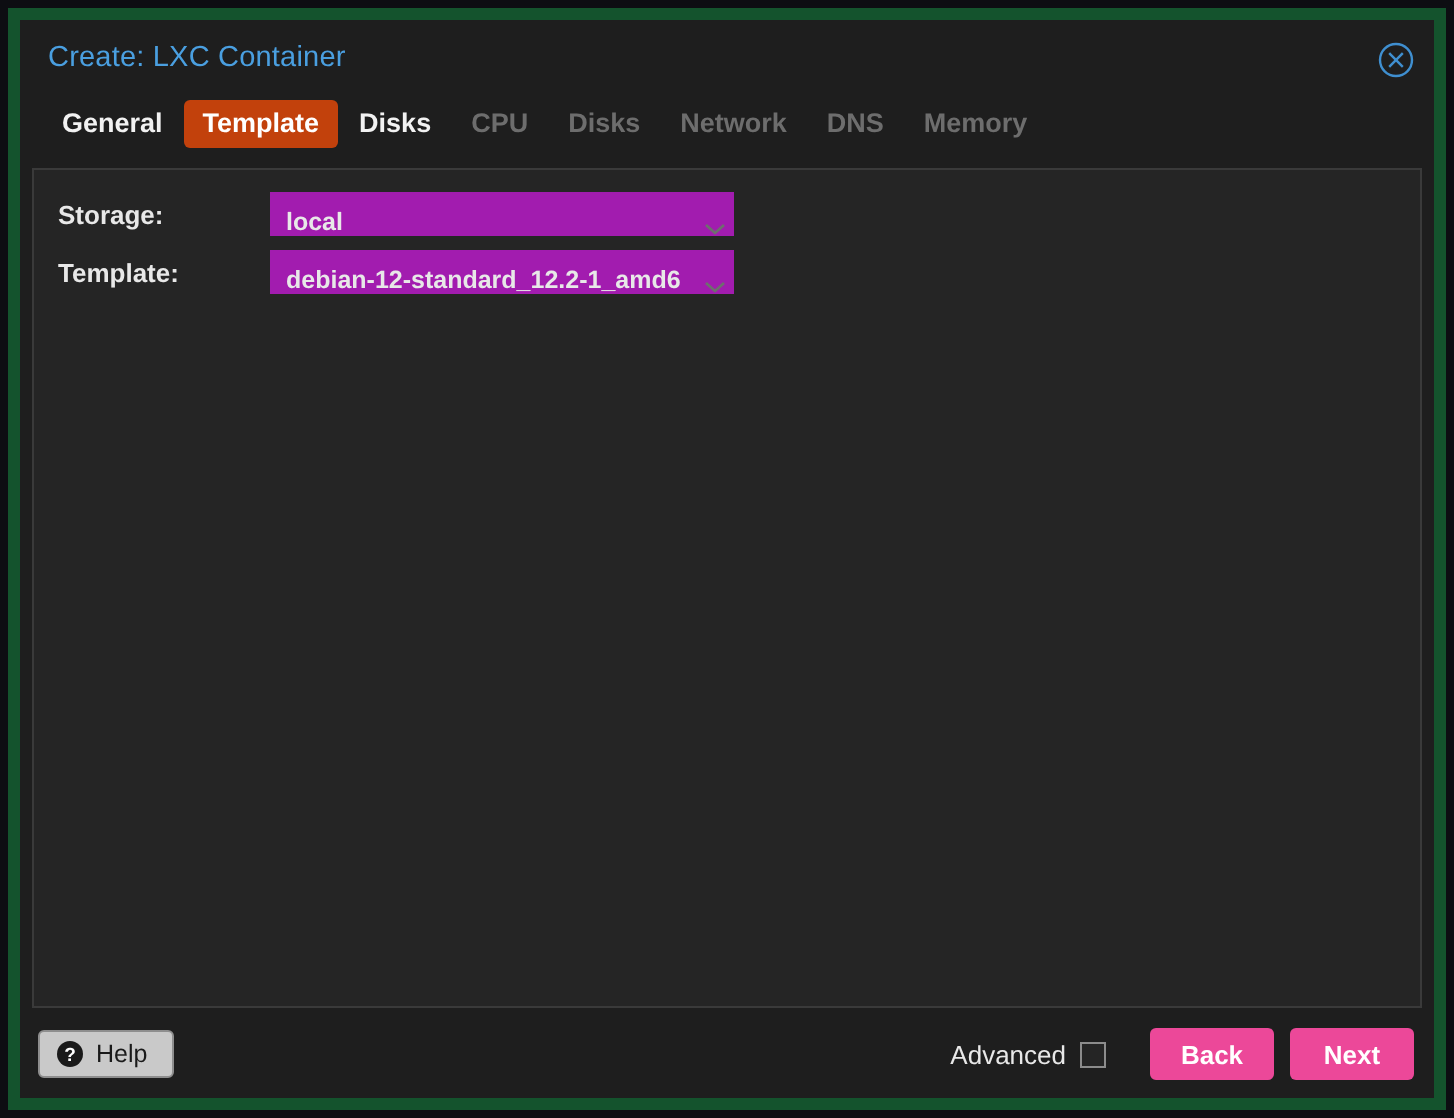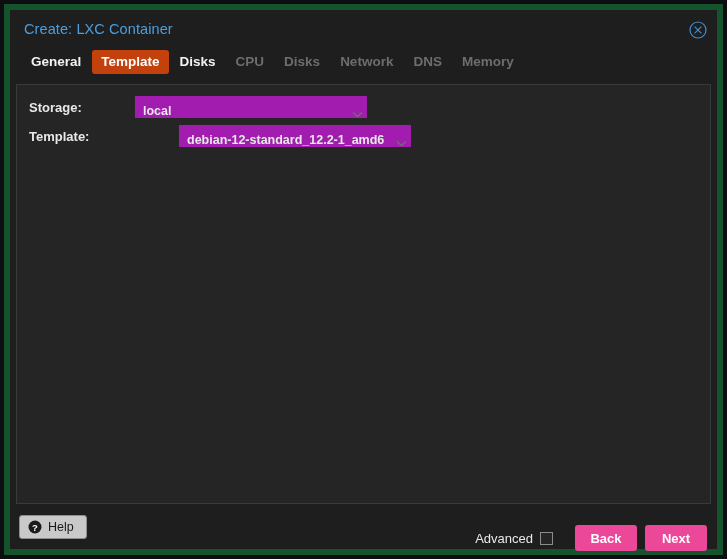--- a/index.html
+++ b/index.html
@@ -96,21 +96,21 @@
   }
 
   .form-row {
     position: absolute;
     left: 12px;
     height: 22px;
     display: flex;
     align-items: center;
   }
   #row-storage  { top: 11px; }
-  #row-template { top: 40px; gap: 44px; }
+  #row-template { top: 40px; }
 
   .field-label {
     width: 106px;
     font-size: 13px;
     font-weight: bold;
     color: #e8e8e8;
     white-space: nowrap;
   }
 
   .select-field {
@@ -170,21 +170,20 @@
     color: #1a1a1a;
     font-weight: normal;
   }
 
   #footer-right {
     position: absolute;
     right: 10px;
     top: 10px;
     display: flex;
     align-items: center;
-    margin-top: 11px;
   }
   #advanced-label {
     font-size: 13px;
     color: #e8e8e8;
     margin-right: 7px;
     white-space: nowrap;
   }
   #advanced-checkbox {
     width: 13px;
     height: 13px;

